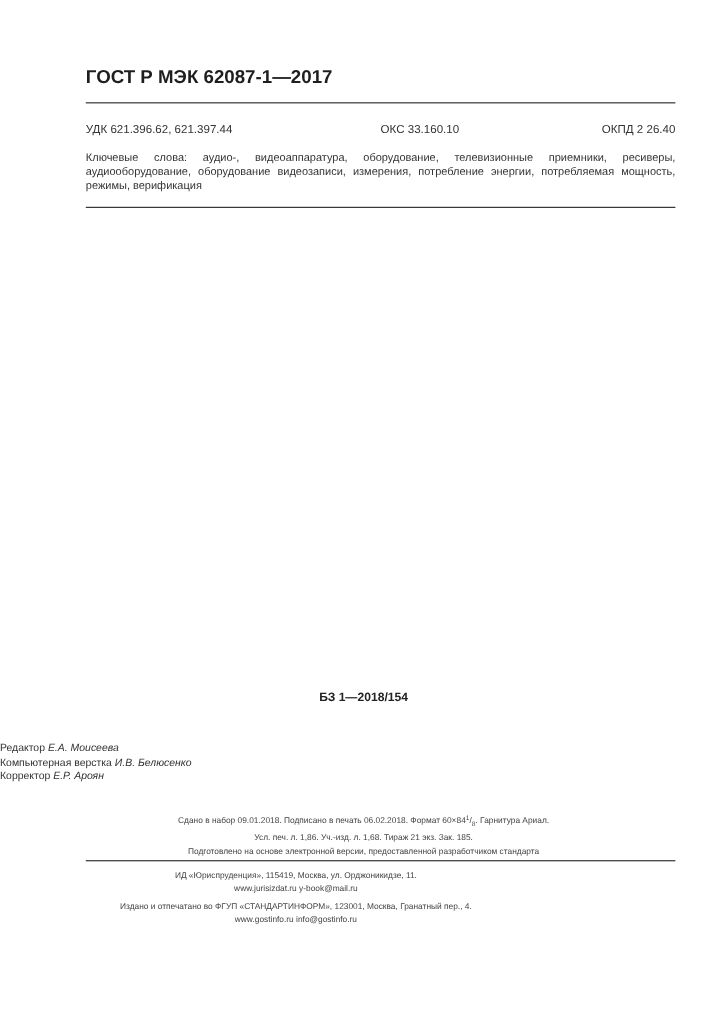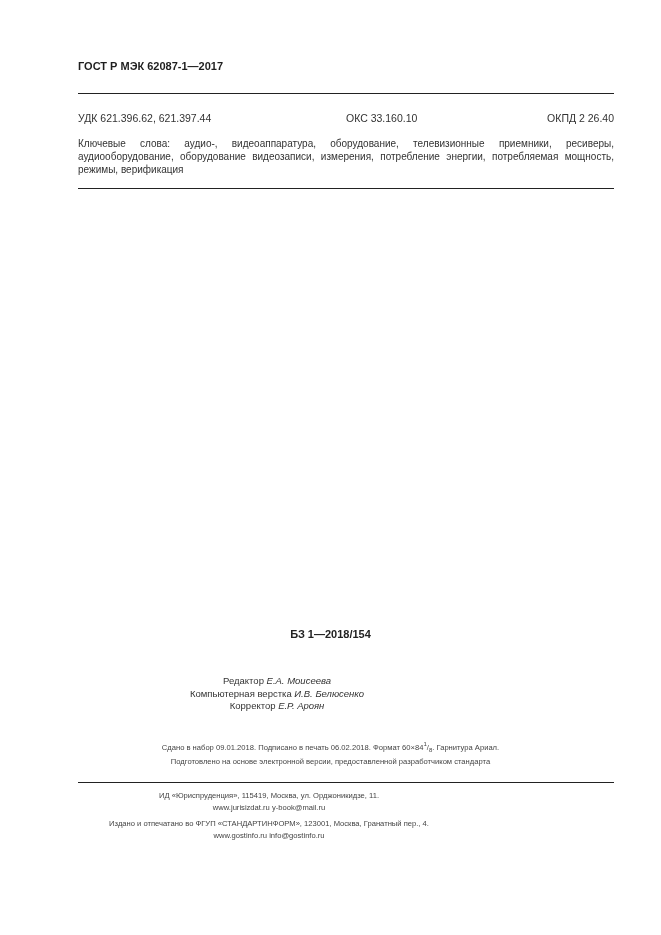--- a/index.html
+++ b/index.html
@@ -1,27 +1,27 @@
 <!DOCTYPE html>
 <html><head>
   <meta charset="utf-8">
   <style>
     html, body { margin: 0; padding: 0; }
     body {
       width: 661px; height: 935px; background: #ffffff; position: relative;
       font-family: "Liberation Sans", sans-serif; color: #222; overflow: hidden;
     }
     .abs { position: absolute; }
-    .hdr { left: 78px; top: 60px; font-size: 11px; font-weight: bold; color: #1e1e1e; }
+    .hdr { left: 78px; top: 60px; font-size: 17px; font-weight: bold; color: #1e1e1e; }
     .rule { position: absolute; left: 78px; width: 536px; height: 1px; background: #222; }
     .meta-row { left: 78px; top: 112px; width: 536px; font-size: 10.5px; color: #333; }
     .meta-row span { position: absolute; top: 0; white-space: nowrap; }
     .kw { left: 78px; top: 137px; width: 536px; font-size: 10px; line-height: 13px; color: #333; text-align: justify; text-align-last: left; }
     .bz { left: 0; width: 661px; top: 628px; text-align: center; font-size: 11px; font-weight: bold; color: #222; }
-    .credits { left: 0; width: 554px; top: 675px; text-align: center; font-size: 9.5px; line-height: 12.5px; color: #333; }
+    .credits { left: 0; width: 554px; top: 675px; font-size: 9.5px; line-height: 12.5px; color: #333; }
     .credits i { font-style: italic; }
     .imprint { left: 0; width: 661px; top: 738px; text-align: center; font-size: 7.6px; line-height: 12px; color: #444; }
     .pub { left: 0; width: 538px; text-align: center; font-size: 7.6px; line-height: 12px; color: #444; }
     sup, sub { font-size: 6px; }
   </style>
 </head>
 <body>
 
 <div class="abs hdr">ГОСТ Р МЭК 62087-1—2017</div>
 <div class="rule" style="top:93px;"></div>
@@ -38,20 +38,21 @@
 <div class="abs bz">БЗ 1—2018/154</div>
 
 <div class="abs credits">
   <div><span>Редактор</span> <i>Е.А. Моисеева</i></div>
   <div><span>Компьютерная верстка</span> <i>И.В. Белюсенко</i></div>
   <div><span>Корректор</span> <i>Е.Р. Ароян</i></div>
 </div>
 
 <div class="abs imprint">
   <div><span>Сдано в набор 09.01.2018.  Подписано в печать 06.02.2018.  Формат 60×84</span><sup>1</sup>/<sub>8</sub><span>.  Гарнитура Ариал.</span></div>
+  <div>Усл. печ. л. 1,86.  Уч.-изд. л. 1,68.  Тираж  21 экз.  Зак. 185.</div>
   <div>Подготовлено на основе электронной версии, предоставленной разработчиком стандарта</div>
 </div>
 <div class="rule" style="top:782px;"></div>
 
 <div class="abs pub" style="top:790px;">ИД «Юриспруденция», 115419, Москва, ул. Орджоникидзе, 11.</div>
 <div class="abs pub" style="top:802px;">www.jurisizdat.ru  y-book@mail.ru</div>
 <div class="abs pub" style="top:818px;">Издано и отпечатано во ФГУП «СТАНДАРТИНФОРМ», 123001, Москва, Гранатный пер., 4.</div>
 <div class="abs pub" style="top:830px;">www.gostinfo.ru  info@gostinfo.ru</div>
 
 </body></html>

